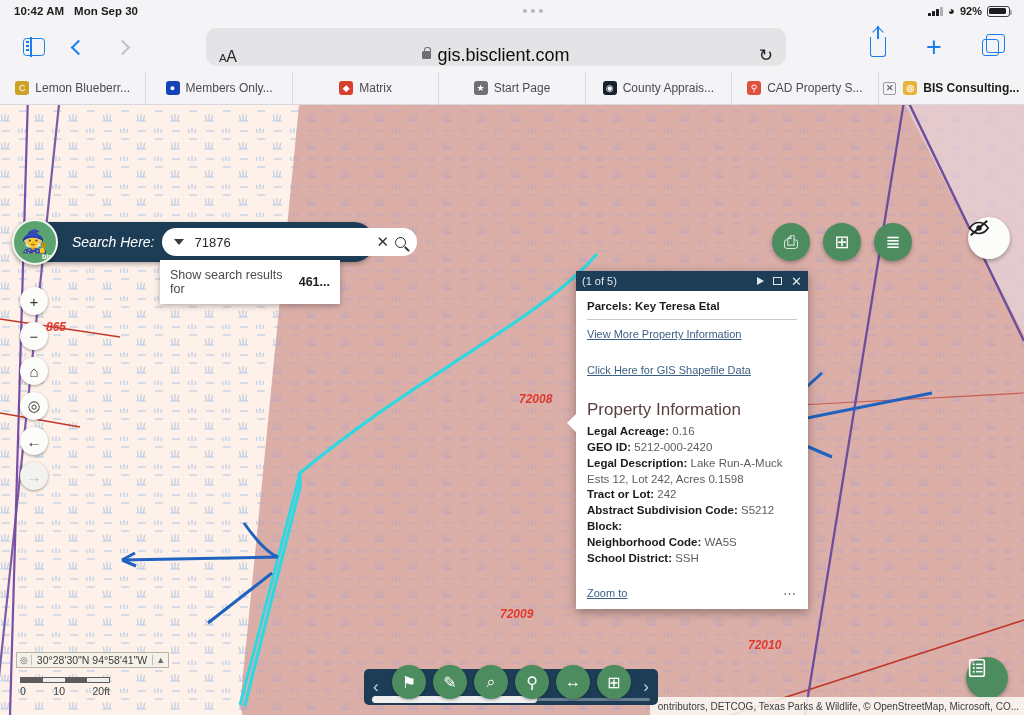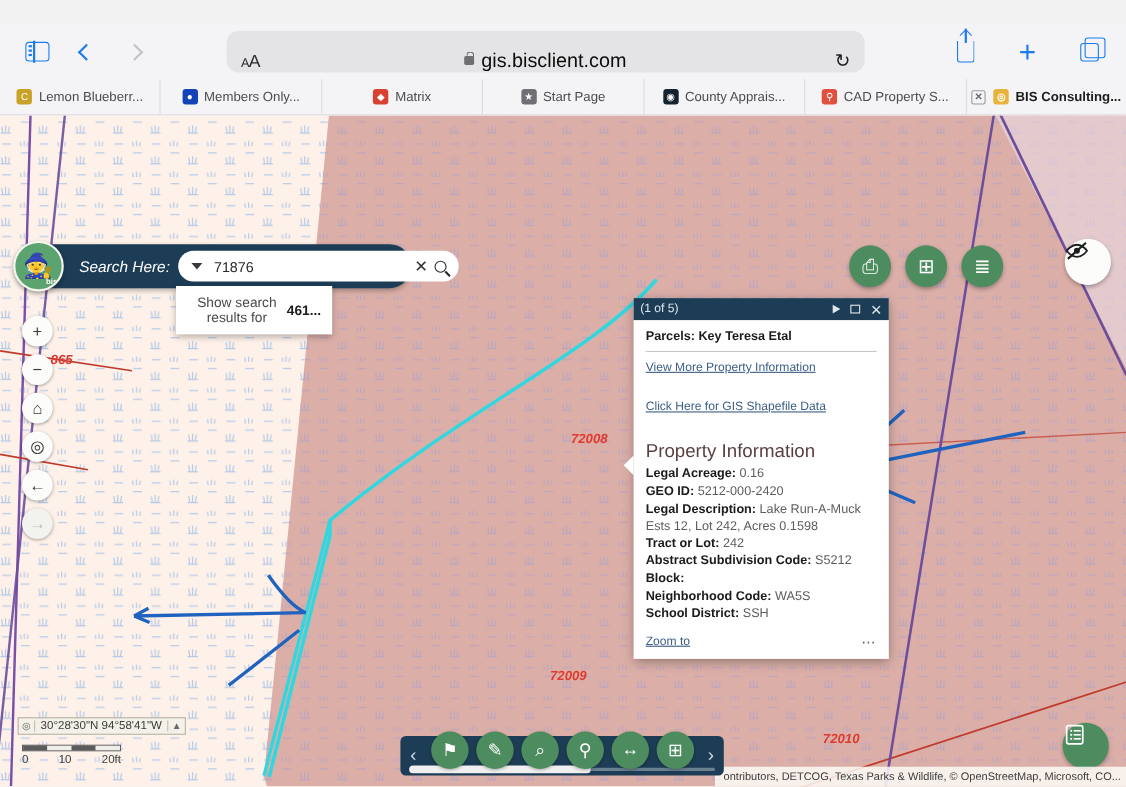--- a/index.html
+++ b/index.html
@@ -106,24 +106,24 @@
   .searchfield {
     flex: 1; height: 28px; background: #fff; border-radius: 14px; margin-right: 5px;
     display: flex; align-items: center; padding: 0 8px; gap: 6px;
   }
   .caret { width:0; height:0; border-left:5px solid transparent; border-right:5px solid transparent; border-top:6px solid #3a3a3a; margin: 0 4px; }
   .searchinput { flex:1; border:none; outline:none; font-size: 13px; color:#2a2a2a; font-family:"Liberation Sans",sans-serif; background:transparent; }
   .clearx { font-size: 15px; color: #333; cursor:pointer; }
   .magnif { width: 11px; height: 11px; border: 1.8px solid #2a2a2a; border-radius: 50%; position: relative; margin-right:3px; }
   .magnif::after { content:""; position:absolute; right:-5px; bottom:-3px; width:6px; height:1.8px; background:#2a2a2a; transform: rotate(45deg); }
   .suggest {
-    position: absolute; top: 155px; left: 160px; width: 142px; min-height: 30px;
+    position: absolute; top: 155px; left: 160px; width: 180px; min-height: 30px;
     background: #fff; box-shadow: 0 2px 6px rgba(0,0,0,.28);
     display: flex; align-items: center; padding: 8px 10px;
-    font-size: 12.5px; color: #4a4a4a; text-align: center;
+    font-size: 12.5px; color: #4a4a4a;
   }
   .suggest b { color:#1d1d1d; }
 
   
   .toolcol { position: absolute; left: 20px; top: 182px; display: flex; flex-direction: column; gap: 7px; }
   .rbtn {
     width: 28px; height: 28px; border-radius: 50%; background: #fcfcfa;
     display: flex; align-items: center; justify-content: center;
     box-shadow: 0 1px 3px rgba(0,0,0,.35); font-size: 15px; color: #3a3a3a; cursor: pointer;
   }
@@ -166,21 +166,21 @@
   .tri { width:0;height:0;border-left:7px solid #dfe7ec;border-top:4.5px solid transparent;border-bottom:4.5px solid transparent; cursor:pointer;}
   .sqr { width:9px;height:8px;border:1.5px solid #dfe7ec; cursor:pointer;}
   .xic { font-size: 13px; line-height: 1; cursor:pointer; }
   .popupbody { padding: 9px 11px 8px 11px; }
   .ptitle { font-weight: bold; font-size: 11.5px; color:#1c1c1c; padding-bottom: 7px; border-bottom: 1px solid #c9c9c9; margin-bottom: 8px; }
   .plink { display: block; color: #3c5f86; text-decoration: underline; font-size: 11px; margin-bottom: 24px; }
   .sechead { font-family:"Liberation Sans",sans-serif; font-size: 17px; color: #5a3f3f; margin: 4px 0 4px; font-weight: normal; }
   .prow { line-height: 1.38; margin-bottom: 0px; }
   .prow b { color:#1b1b1b; }
   .prow span { color: #5d5d5d; }
-  .popupfoot { display:flex; align-items:center; margin-top: 9px; }
+  .popupfoot { display:flex; align-items:center; margin-top: 19px; }
   .popupfoot a { color:#3c5f86; text-decoration: underline; font-size: 11px; }
   .dots3 { margin-left: auto; color:#555; letter-spacing:1px; font-size: 13px; cursor:pointer; }
 
   
   .bottombar {
     position: absolute; left: 364px; bottom: 10px; width: 294px; height: 36px;
     background: #1d3d56; border-radius: 5px;
     display: flex; align-items: center; justify-content: space-between; padding: 0 6px;
   }
   .arrowbtn { color:#cfd9e1; font-size: 17px; cursor: pointer; padding: 0 3px; }
@@ -215,20 +215,44 @@
     display: flex; align-items: center; padding: 0 5px 0 8px; max-width: 400px; white-space: nowrap; overflow: hidden;
   }
 
   .plabel { position: absolute; font-size: 12px; font-weight: bold; font-style: italic; color: #e03a2f; }
 </style>
 </head>
 <body>
 
 <div id="root">
 
+  <div class="statusbar">
+    <div class="sb-left">
+      <span>10:42 AM</span>
+      <span>Mon Sep 30</span>
+    </div>
+    <div class="sb-center">
+      <span class="sb-dot"></span>
+      <span class="sb-dot"></span>
+      <span class="sb-dot"></span>
+    </div>
+    <div class="sb-right">
+      <span class="sig">
+          <i></i>
+          <i></i>
+          <i></i>
+          <i></i>
+        </span>
+      <span style="font-size:12px;">◕</span>
+      <span>92%</span>
+      <span class="batt">
+          <i></i>
+        </span>
+    </div>
+  </div>
 
   <div class="browserbar">
     <div class="navbtn">
         <span class="sidebar-ic"></span>
       </div>
     <div class="navbtn">
         <span class="chev back"></span>
       </div>
     <div class="navbtn">
         <span class="chev fwd"></span>
@@ -340,21 +364,21 @@
       <path d="M762,322 L822,268" stroke="#1f62c0" stroke-width="3" fill="none"></path>
       <path d="M762,322 L932,288" stroke="#1f62c0" stroke-width="3" fill="none"></path>
       <path d="M762,322 L832,352" stroke="#1f62c0" stroke-width="3" fill="none"></path>
       <path d="M762,322 L774,316 M762,322 L774,328" stroke="#1f62c0" stroke-width="3" fill="none"></path>
     </svg>
 
     <div id="parcel-labels">
         <div class="plabel" style="left: 46px; top: 215px;">865</div>
         <div class="plabel" style="left: 519px; top: 287px;">72008</div>
         <div class="plabel" style="left: 500px; top: 502px;">72009</div>
-        <div class="plabel" style="left: 748px; top: 559px;">72010</div>
+        <div class="plabel" style="left: 748px; top: 533px;">72010</div>
       </div>
 
     <div class="toolcol" id="left-tools">
         <div class="rbtn">
           <span>+</span>
         </div>
         <div class="rbtn">
           <span>−</span>
         </div>
         <div class="rbtn">

